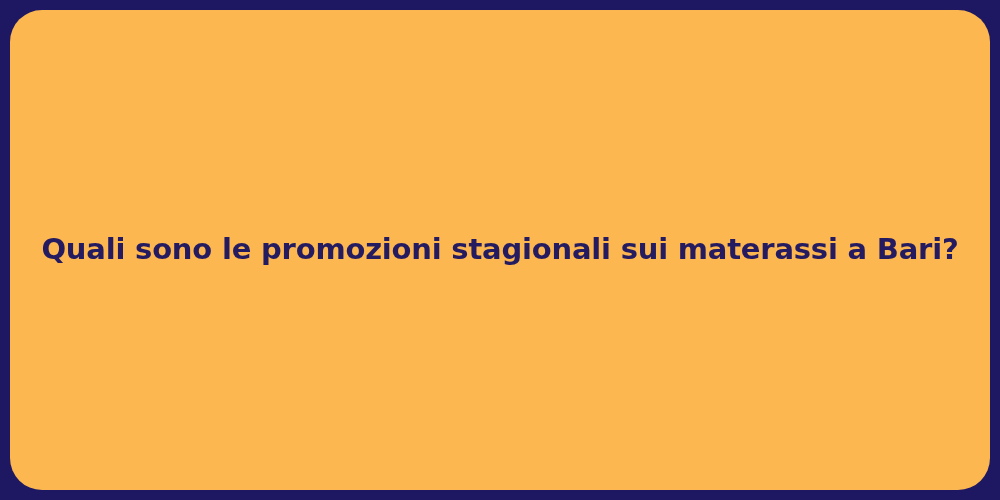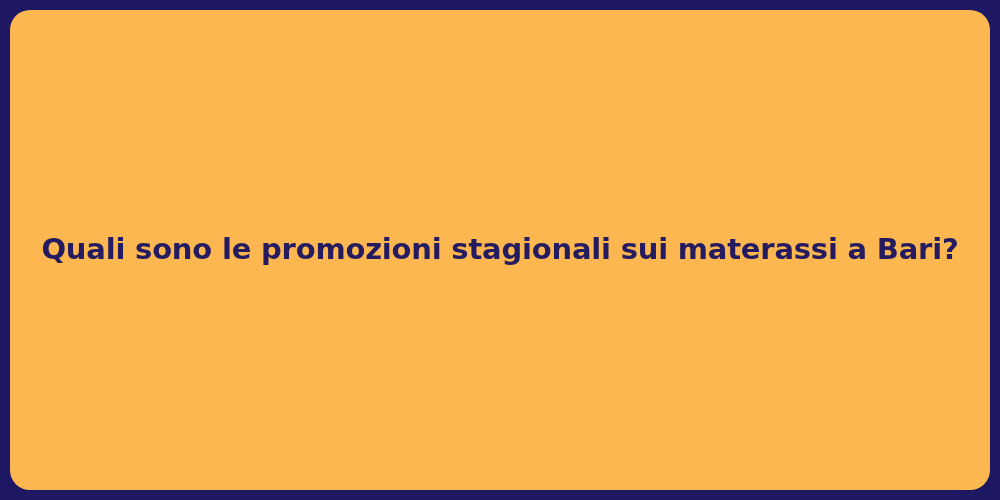--- a/index.html
+++ b/index.html
@@ -20,21 +20,21 @@
     height: 500px;
     background: #1E1862;
     padding: 10px;
   }
 
   #card-panel {
     box-sizing: border-box;
     width: 100%;
     height: 100%;
     background: #FDB750;
-    border-radius: 20px;
+    border-radius: 32px;
     display: flex;
     align-items: center;
     justify-content: center;
     padding: 0 60px;
   }
 
   #headline {
     margin: 0;
     color: #241B61;
     font-family: "DejaVu Sans", "Liberation Sans", sans-serif;

